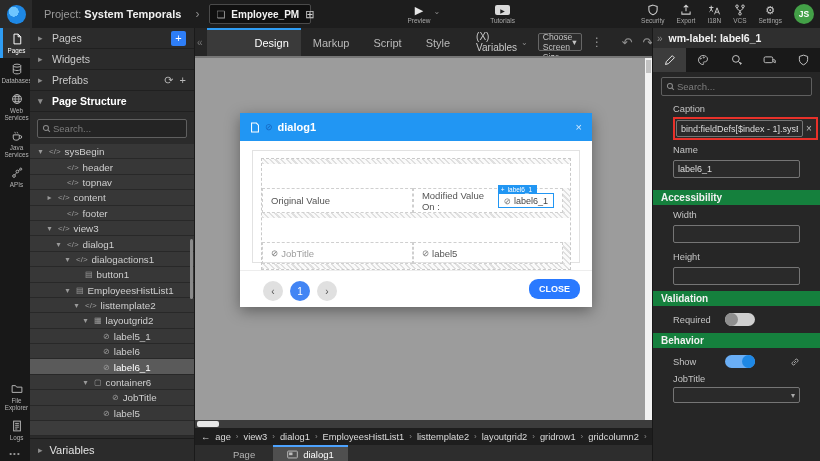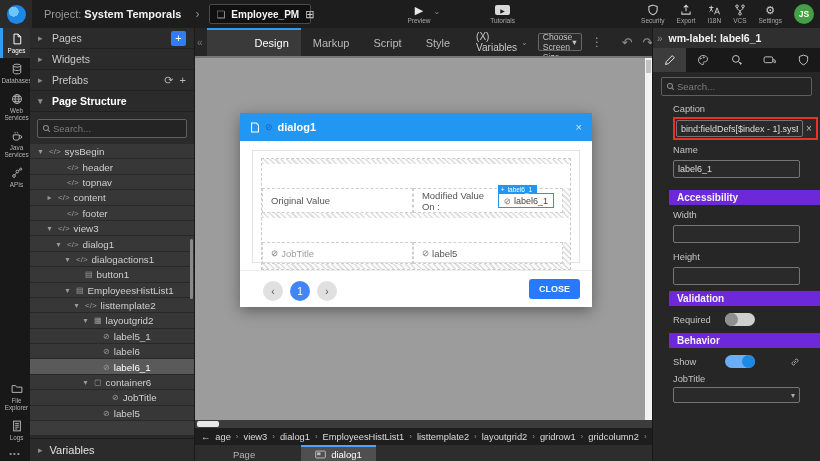--- a/index.html
+++ b/index.html
@@ -126,31 +126,31 @@
   .sel-wrap { position:relative; margin-left:6px; border:1px solid #2196f3; background:#fff;
               padding:0 5px; font-size:9px; color:#444; height:15px; display:flex; align-items:center; }
   .sel-tab { position:absolute; left:-1px; bottom:100%; background:#2196f3; color:#fff;
              font-size:6.5px; padding:1px 5px 1px 3px; white-space:nowrap; display:flex; gap:3px; align-items:center; }
   .pagination { display:flex; gap:7px; margin-top:11px; padding-left:2px; }
   .pg { width:20px; height:20px; border-radius:50%; background:#e0e0e0; color:#555; font-size:10px;
         display:flex; align-items:center; justify-content:center; }
   .pg.cur { background:#4285f4; color:#fff; }
   .dlg-foot { position:absolute; left:0; right:0; bottom:0; height:37px; border-top:1px solid #ededed;
               display:flex; align-items:center; justify-content:flex-end; padding:0 12px; }
-  .close-btn { background:#2979ff; color:#fff; border:none; border-radius:3px; font-size:9px;
+  .close-btn { background:#2979ff; color:#fff; border:none; border-radius:9px; font-size:9px;
                font-weight:bold; padding:5px 10px; font-family:"Liberation Sans", sans-serif; }
 
   .hscroll { height:8px; background:#3c3c3c; position:relative; flex:none; }
   .hthumb { position:absolute; left:2px; top:1px; width:22px; height:6px; background:#e8e8e8; border-radius:2px; }
   .breadcrumb { height:17px; background:#1e1e1e; display:flex; align-items:center; padding:0 6px;
                 gap:5px; font-size:9.3px; color:#dcdcdc; flex:none; white-space:nowrap; overflow:hidden; }
   .bc-sep { color:#8a8a8a; font-size:8px; }
   .bc-back { color:#cfcfcf; }
   .bc-last { color:#4da3ff; }
-  .bottomtabs { height:16px; background:#2d2d2d; display:flex; align-items:stretch; font-size:9.5px; flex:none;gap:28px; }
+  .bottomtabs { height:16px; background:#2d2d2d; display:flex; align-items:stretch; font-size:9.5px; flex:none; }
   .btab { display:flex; align-items:center; gap:5px; color:#b5b5b5; padding:0 14px; border-top:2px solid transparent; }
   .btab.first { margin-left:24px; }
   .btab.mid { margin-left:18px; }
   .btab.active { background:#4f4f4f; color:#fff; border-top-color:#4da3ff; margin-left:4px; }
   .btab-ic { color:#bdbdbd; }
 
   
   .inspector { position:absolute; left:652px; top:28px; width:168px; height:433px; background:#262626;
                border-left:1px solid #181818; display:flex; flex-direction:column; overflow:hidden; }
   .insp-header { height:20px; display:flex; align-items:center; background:#2f2f2f;
@@ -163,22 +163,22 @@
   .ifields { padding:0; color:#c9c9c9; }
   .pad { padding:0 20px; }
   .flabel { font-size:9.3px; color:#c4c4c4; margin:5px 0 3px; }
   .iinput { width:100%; height:18px; background:#2a2a2a; border:1px solid #757575; border-radius:2px;
             color:#ddd; font-size:9px; padding:0 4px; outline:none; font-family:"Liberation Sans", sans-serif; }
   .redbox { border:2px solid #e8312a; padding:1px; display:flex; align-items:center; background:#2a2a2a; }
   .redbox .iinput { border:1px solid #757575; height:17px; flex:1; width:auto; min-width:0; }
   .clear-x { color:#bbb; font-size:10px; padding:0 3px; }
   .bindrow { display:flex; align-items:center; gap:5px; }
   .link-ic { color:#b5b5b5; flex:none; }
-  .sechdr { background:#6d28d9; color:#f2f2f2; font-size:10px; font-weight:bold;
-            padding:2px 8px; margin-top:7px; flex:none;margin-left:16px; }
+  .sechdr { background:#15803d; color:#f2f2f2; font-size:10px; font-weight:bold;
+            padding:2px 8px; margin-top:7px; flex:none; }
   .togrow { display:flex; align-items:center; margin-top:7px; gap:0; }
   .togrow .flabel { margin:0; width:52px; }
   .toggle { width:30px; height:13px; border-radius:7px; position:relative; }
   .toggle.off { background:#cfcfcf; }
   .toggle.off .knob { left:0; background:#8f8f8f; }
   .toggle.on { background:#6aaef5; }
   .toggle.on .knob { right:0; background:#1e88e5; }
   .knob { width:13px; height:13px; border-radius:50%; position:absolute; top:0; }
   .spacer-link { margin-left:auto; }
   .iselect { height:16px; background:#2a2a2a; border:1px solid #757575; border-radius:2px; margin-top:2px;

